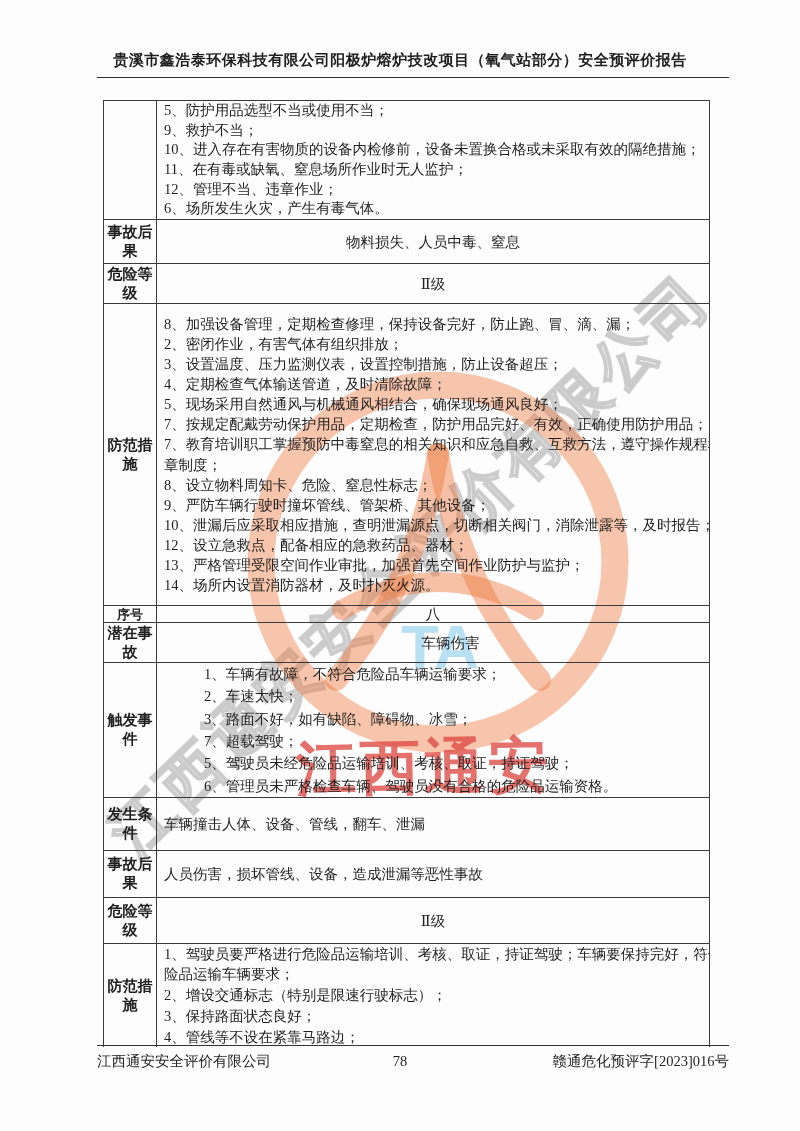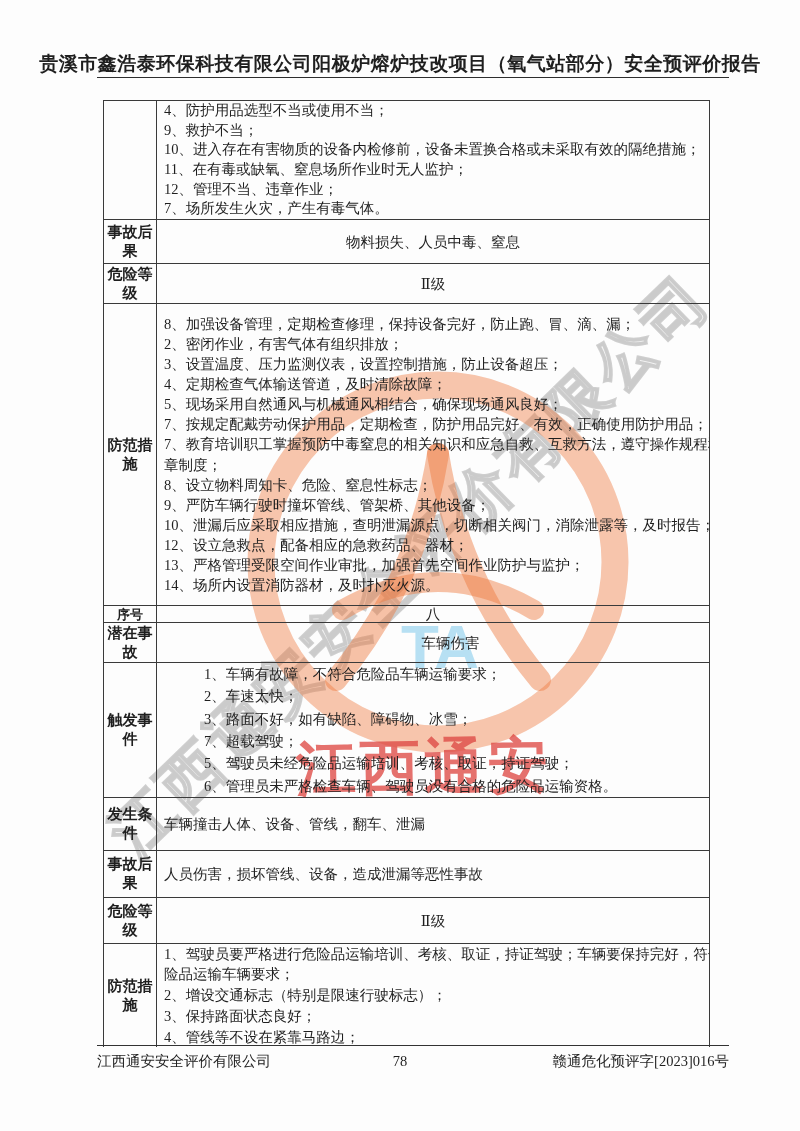--- a/index.html
+++ b/index.html
@@ -23,21 +23,21 @@
   .wm-red{
     position:absolute;left:424px;top:768px;white-space:nowrap;
     transform:translate(-50%,-50%) rotate(-1deg);
     font-family:"Liberation Sans","DejaVu Sans",sans-serif;
     font-weight:bold;font-size:60px;letter-spacing:4px;
     color:rgba(222,73,68,0.78);
   }
   
   .hdr{
     position:absolute;top:51px;left:0;width:100%;text-align:center;
-    font-size:19px;font-weight:bold;letter-spacing:0.5px;z-index:1;
+    font-size:15px;font-weight:bold;letter-spacing:0.5px;z-index:1;
   }
   .hdr-rule{position:absolute;top:77px;left:97px;width:632px;border-top:1.6px solid #2e2e2e;z-index:1;}
   .ftr-rule{position:absolute;top:1045px;left:97px;width:632px;border-top:1.3px solid #333;z-index:2;}
   .ftr{position:absolute;top:1052px;left:0;width:100%;height:22px;font-size:14.5px;z-index:2;}
   .ftr-left{position:absolute;left:97px;top:0;}
   .ftr-center{position:absolute;left:50%;top:1px;transform:translateX(-50%);}
   .ftr-right{position:absolute;right:71px;top:0;}
   
   .doc-table{
     position:absolute;left:103px;top:100px;width:607px;z-index:1;
@@ -88,26 +88,26 @@
   </div>
 
   <div class="hdr">贵溪市鑫浩泰环保科技有限公司阳极炉熔炉技改项目（氧气站部分）安全预评价报告</div>
   <div class="hdr-rule"></div>
 
   <div class="doc-table">
 
     <div class="t-row r0">
       <div class="t-label"></div>
       <div class="t-cell">
-        <div class="ln">4、防护用品选型不当或使用不当；</div>
+        <div class="ln">5、防护用品选型不当或使用不当；</div>
         <div class="ln">9、救护不当；</div>
         <div class="ln">10、进入存在有害物质的设备内检修前，设备未置换合格或未采取有效的隔绝措施；</div>
         <div class="ln">11、在有毒或缺氧、窒息场所作业时无人监护；</div>
         <div class="ln">12、管理不当、违章作业；</div>
-        <div class="ln">7、场所发生火灾，产生有毒气体。</div>
+        <div class="ln">6、场所发生火灾，产生有毒气体。</div>
       </div>
     </div>
 
     <div class="t-row r1">
       <div class="t-label">事故后果</div>
       <div class="t-cell center">
         <div class="ln">物料损失、人员中毒、窒息</div>
       </div>
     </div>
 

